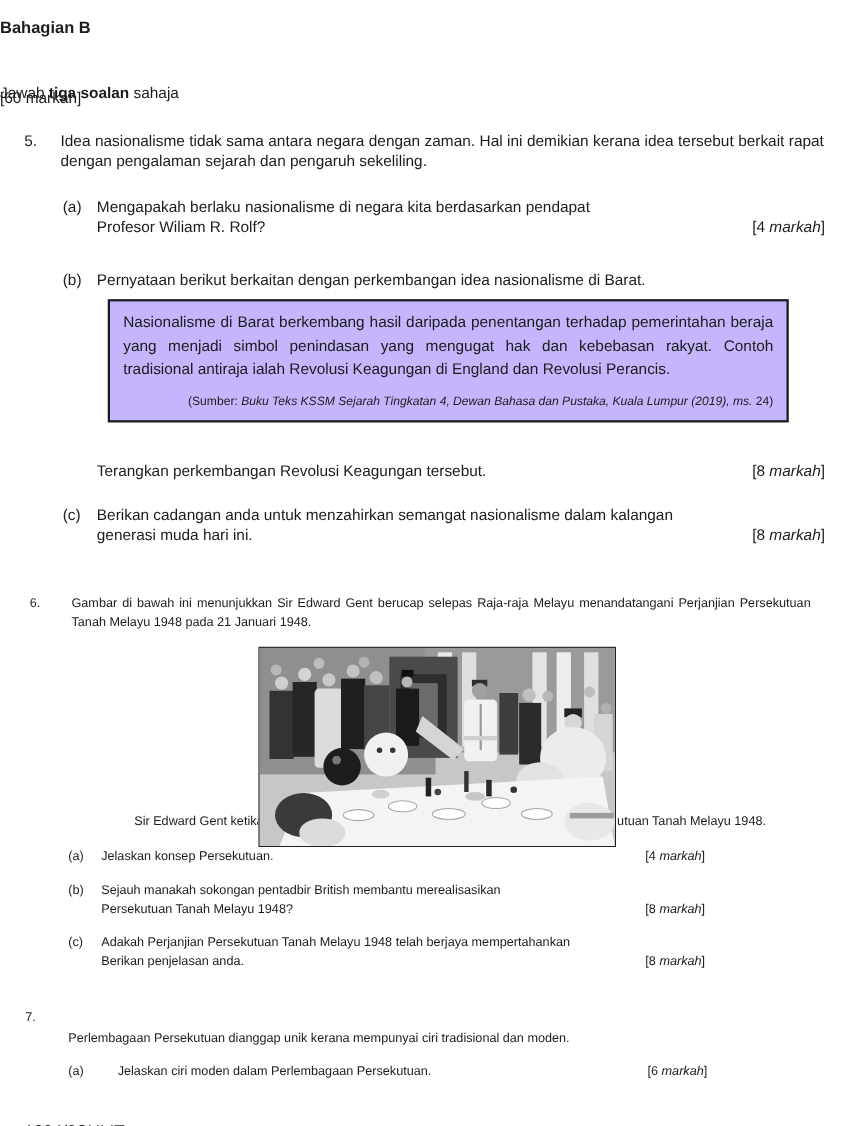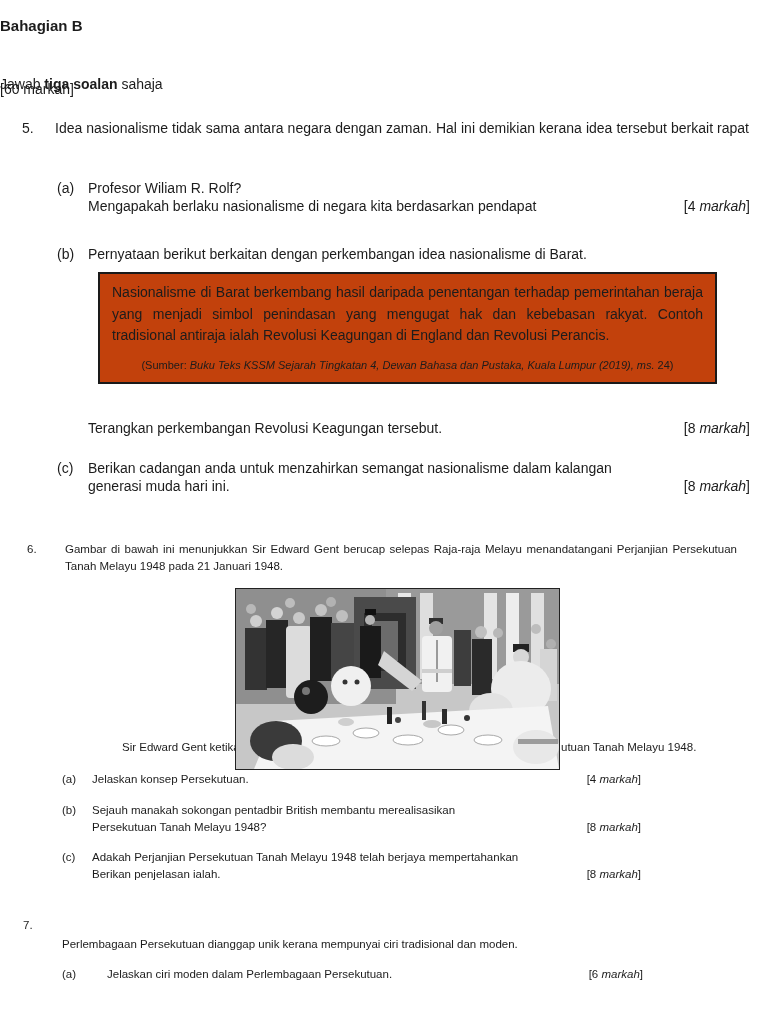--- a/index.html
+++ b/index.html
@@ -22,24 +22,24 @@
   
   .q5f{font-size:14px;line-height:18px;}
   .q5intro{left:22px;top:119px;width:727px;}
   .q5intro .lbl{width:33px;}
   .q5row{left:57px;width:693px;}
   .q5row .lbl{width:31px;}
   .q5row2{left:88px;width:662px;}
   
   .box{
     position:absolute;left:98px;top:272px;width:619px;box-sizing:border-box;
-    border:2px solid #1a1a1a;background:#c2410c;
+    border:2px solid #1a1a1a;background:#c4b5fd;
     padding:8px 12px 10px 12px;font-size:14px;line-height:21.5px;
   }
-  .box .src{margin-top:12px;text-align:center;font-size:11px;line-height:13px;}
+  .box .src{margin-top:12px;text-align:right;font-size:11px;line-height:13px;}
   .box .src i{font-style:italic;}
   
   .q6f{font-size:11.5px;line-height:17px;}
   .q6intro{left:27px;top:541px;width:710px;}
   .q6intro .lbl{width:38px;}
   .q6row{left:62px;width:579px;}
   .q6row .lbl{width:30px;}
   .q7row{left:62px;width:581px;}
   .q7row .lbl{width:45px;}
   .line.j{text-align:justify;text-align-last:justify;text-justify:inter-word;}
@@ -58,28 +58,29 @@
 <body>
 
 <div class="abs center title">Bahagian B</div>
 <div class="abs center tmarks">[60 markah]</div>
 <div class="abs center instr"><span>Jawab </span><span class="b">tiga soalan</span><span> sahaja</span></div>
 
 <div class="row q5intro q5f">
   <span class="lbl">5.</span>
   <div class="txt">
     <div class="line j">Idea nasionalisme tidak sama antara negara dengan zaman. Hal ini demikian kerana idea tersebut berkait rapat</div>
+    <div class="line">dengan pengalaman sejarah dan pengaruh sekeliling.</div>
   </div>
 </div>
 
 <div class="row q5row q5f" style="top:179px">
   <span class="lbl">(a)</span>
   <div class="txt">
+    <div class="line">Mengapakah berlaku nasionalisme di negara kita berdasarkan pendapat</div>
     <div class="line">Profesor Wiliam R. Rolf?</div>
-    <div class="line">Mengapakah berlaku nasionalisme di negara kita berdasarkan pendapat</div>
   </div>
   <span class="mark"><span>[</span><span>4</span>&nbsp;<i>markah</i><span>]</span></span>
 </div>
 
 <div class="row q5row q5f" style="top:245px">
   <span class="lbl">(b)</span>
   <div class="txt">
     <div class="line">Pernyataan berikut berkaitan dengan perkembangan idea nasionalisme di Barat.</div>
   </div>
 </div>
@@ -211,21 +212,21 @@
     <div class="line">Sejauh manakah sokongan pentadbir British membantu merealisasikan</div>
     <div class="line">Persekutuan Tanah Melayu 1948?</div>
   </div>
   <span class="mark"><span>[</span><span>8</span>&nbsp;<i>markah</i><span>]</span></span>
 </div>
 
 <div class="row q6row q6f" style="top:849px">
   <span class="lbl">(c)</span>
   <div class="txt">
     <div class="line">Adakah Perjanjian Persekutuan Tanah Melayu 1948 telah berjaya mempertahankan</div>
-    <div class="line">Berikan penjelasan ialah.</div>
+    <div class="line">Berikan penjelasan anda.</div>
   </div>
   <span class="mark"><span>[</span><span>8</span>&nbsp;<i>markah</i><span>]</span></span>
 </div>
 
 <div class="abs q6f" style="left:23px;top:917px">7.</div>
 <div class="abs q6f" style="left:62px;top:936px;width:675px">Perlembagaan Persekutuan dianggap unik kerana mempunyai ciri tradisional dan moden.</div>
 
 <div class="row q7row q6f" style="top:966px">
   <span class="lbl">(a)</span>
   <div class="txt">

